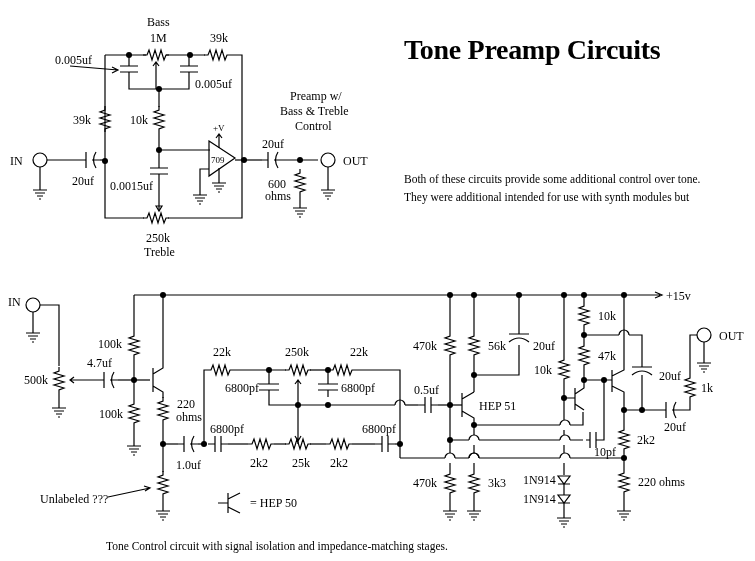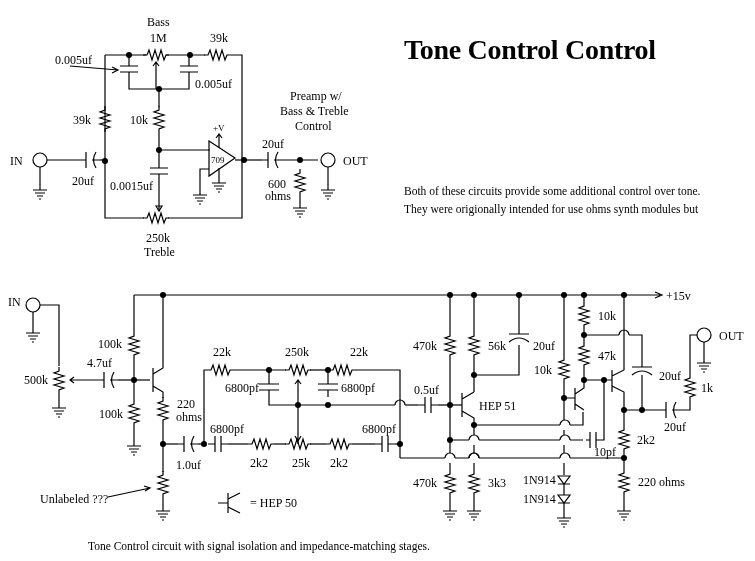--- a/index.html
+++ b/index.html
@@ -4,30 +4,30 @@
 <style>
   html,body{margin:0;padding:0;background:#fff;}
   body{width:755px;height:561px;position:relative;overflow:hidden;font-family:"Liberation Serif","DejaVu Serif",serif;color:#000;}
   svg{position:absolute;left:0;top:0;}
   .w{stroke:#000;stroke-width:1.2;fill:none;}
   .dot{fill:#000;}
   text{font-family:"Liberation Serif","DejaVu Serif",serif;fill:#000;}
   .lbl{font-size:12px;}
   .sm{font-size:9px;}
   .title{position:absolute;left:404px;top:34px;font-size:28px;font-weight:bold;letter-spacing:-0.3px;}
-  .desc{position:absolute;left:404px;top:182px;font-size:11.5px;line-height:18px;width:350px;}
-  .caption{position:absolute;left:88px;top:540px;font-size:11.5px;}
+  .desc{position:absolute;left:404px;top:170px;font-size:11.5px;line-height:18px;width:350px;}
+  .caption{position:absolute;left:106px;top:540px;font-size:11.5px;}
 </style>
 </head>
 <body>
 
-<div class="title">Tone Control Control</div>
+<div class="title">Tone Preamp Circuits</div>
 <div class="desc">
   <div>Both of these circuits provide some additional control over tone.</div>
-  <div>They were origionally intended for use ohms synth modules but</div>
+  <div>They were additional intended for use with synth modules but</div>
 </div>
 <div class="caption">Tone Control circuit with signal isolation and impedance-matching stages.</div>
 
 <svg width="755" height="561" viewBox="0 0 755 561">
   <defs>
     <g id="resH">
         <path class="w" d="M-13 0 L-9 0 L-7 -5 L-4 5 L-1 -5 L2 5 L5 -5 L8 5 L10 0 L13 0"></path>
       </g>
     <g id="resV">
         <path class="w" d="M0 -13 L0 -9 L-5 -7 L5 -4 L-5 -1 L5 2 L-5 5 L5 8 L0 10 L0 13"></path>

